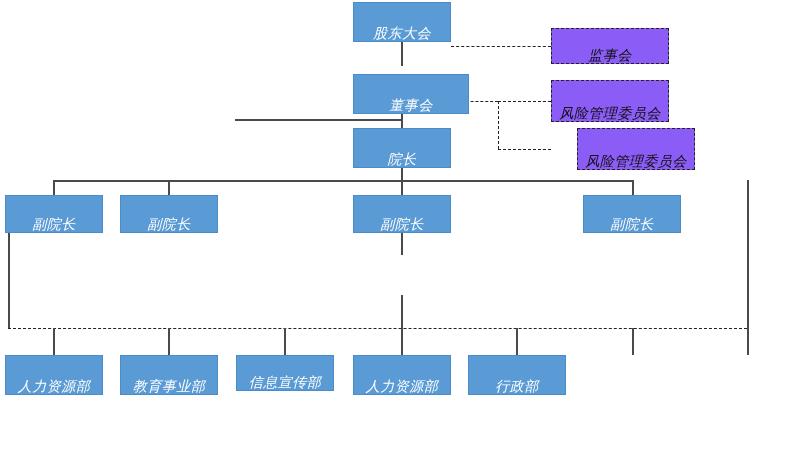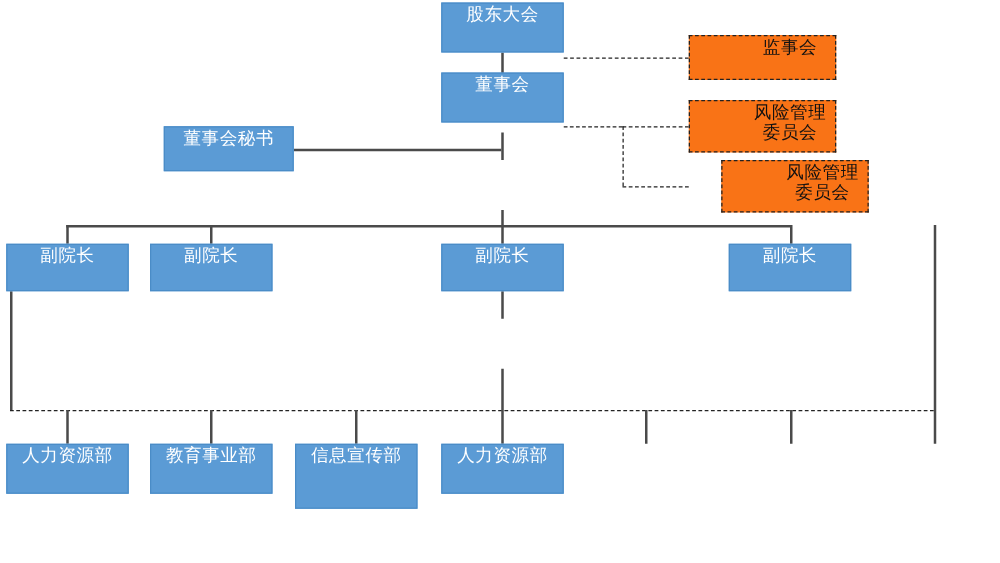--- a/index.html
+++ b/index.html
@@ -16,32 +16,32 @@
     overflow: hidden;
   }
   .node {
     position: absolute;
     box-sizing: border-box;
     background: #5b9bd5;
     border: 1px solid #4a8cc7;
     color: #ffffff;
     font-size: 14px;
     display: flex;
-    align-items: flex-start;
+    align-items: flex-end;
     justify-content: center;
     text-align: center;
     line-height: 1.15;
     letter-spacing: 0.5px;
     z-index: 3;
+    font-style: italic;
   }
   .node.dashed {
-    background: #f97316;
+    background: #8b5cf6;
     border: 1.5px dashed #222222;
     color: #111111;
-    padding-left: 44px;
   }
   .line {
     position: absolute;
     background: #4a4a4a;
     z-index: 1;
   }
   .line.h { height: 1.5px; }
   .line.v { width: 1.5px; }
   .dline {
     position: absolute;
@@ -99,36 +99,36 @@
   <div class="line v" style="left:747px; top:328px; height:27px;"></div>
 
   <div class="node" style="left:353px; top:2px; width:98px; height:40px;">
     <span>股东大会</span>
   </div>
 
   <div class="node dashed" style="left:551px; top:28px; width:118px; height:36px;">
     <span>监事会</span>
   </div>
 
-  <div class="node" style="left:353px; top:58px; width:98px; height:40px;">
+  <div class="node" style="left:353px; top:74px; width:116px; height:40px;">
     <span>董事会</span>
   </div>
 
   <div class="node dashed" style="left:551px; top:80px; width:118px; height:42px;">
     <span>风险管理委员会</span>
   </div>
 
-  <div class="node" style="left:131px; top:101px; width:104px; height:36px;">
-    <span>董事会秘书</span>
-  </div>
 
   <div class="node dashed" style="left:577px; top:128px; width:118px; height:42px;">
     <span>风险管理委员会</span>
   </div>
 
+  <div class="node" style="left:353px; top:128px; width:98px; height:40px;">
+    <span>院长</span>
+  </div>
 
   <div class="node" style="left:5px; top:195px; width:98px; height:38px;">
     <span>副院长</span>
   </div>
 
   <div class="node" style="left:120px; top:195px; width:98px; height:38px;">
     <span>副院长</span>
   </div>
 
   <div class="node" style="left:353px; top:195px; width:98px; height:38px;">
@@ -141,24 +141,27 @@
 
 
   <div class="node" style="left:5px; top:355px; width:98px; height:40px;">
     <span>人力资源部</span>
   </div>
 
   <div class="node" style="left:120px; top:355px; width:98px; height:40px;">
     <span>教育事业部</span>
   </div>
 
-  <div class="node" style="left:236px; top:355px; width:98px; height:52px;">
+  <div class="node" style="left:236px; top:355px; width:98px; height:36px;">
     <span>信息宣传部</span>
   </div>
 
   <div class="node" style="left:353px; top:355px; width:98px; height:40px;">
     <span>人力资源部</span>
   </div>
 
+  <div class="node" style="left:468px; top:355px; width:98px; height:40px;">
+    <span>行政部</span>
+  </div>
 
 
 
 </div>
 
 </body></html>

